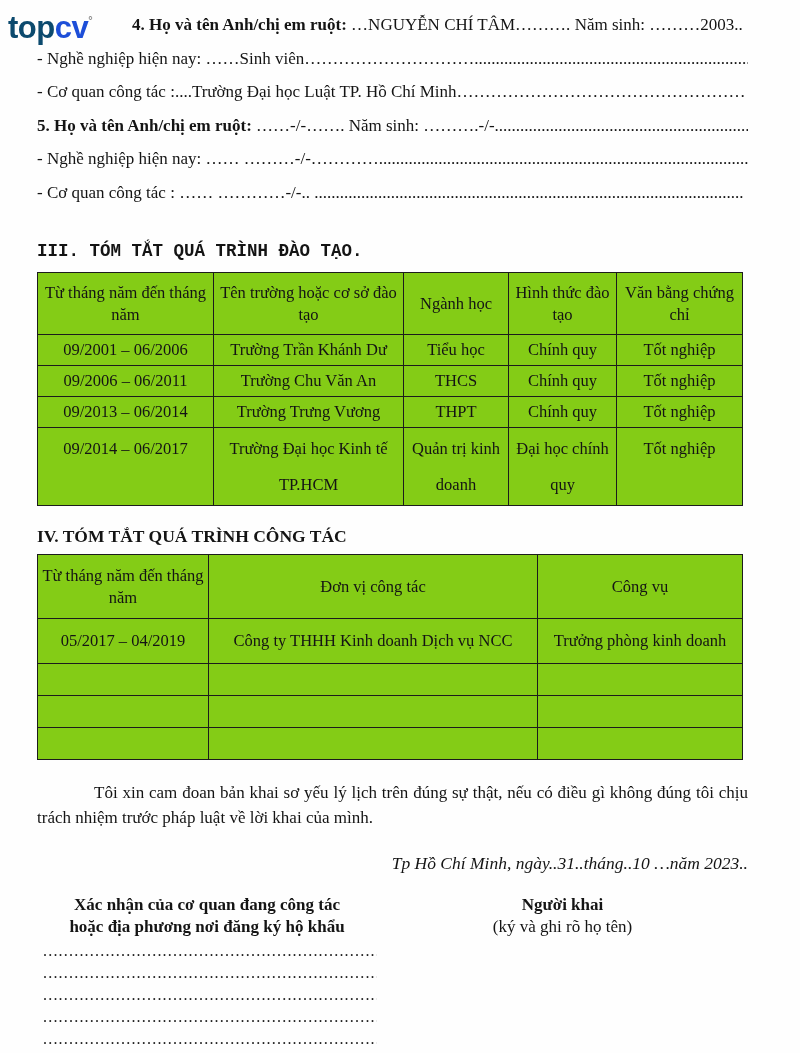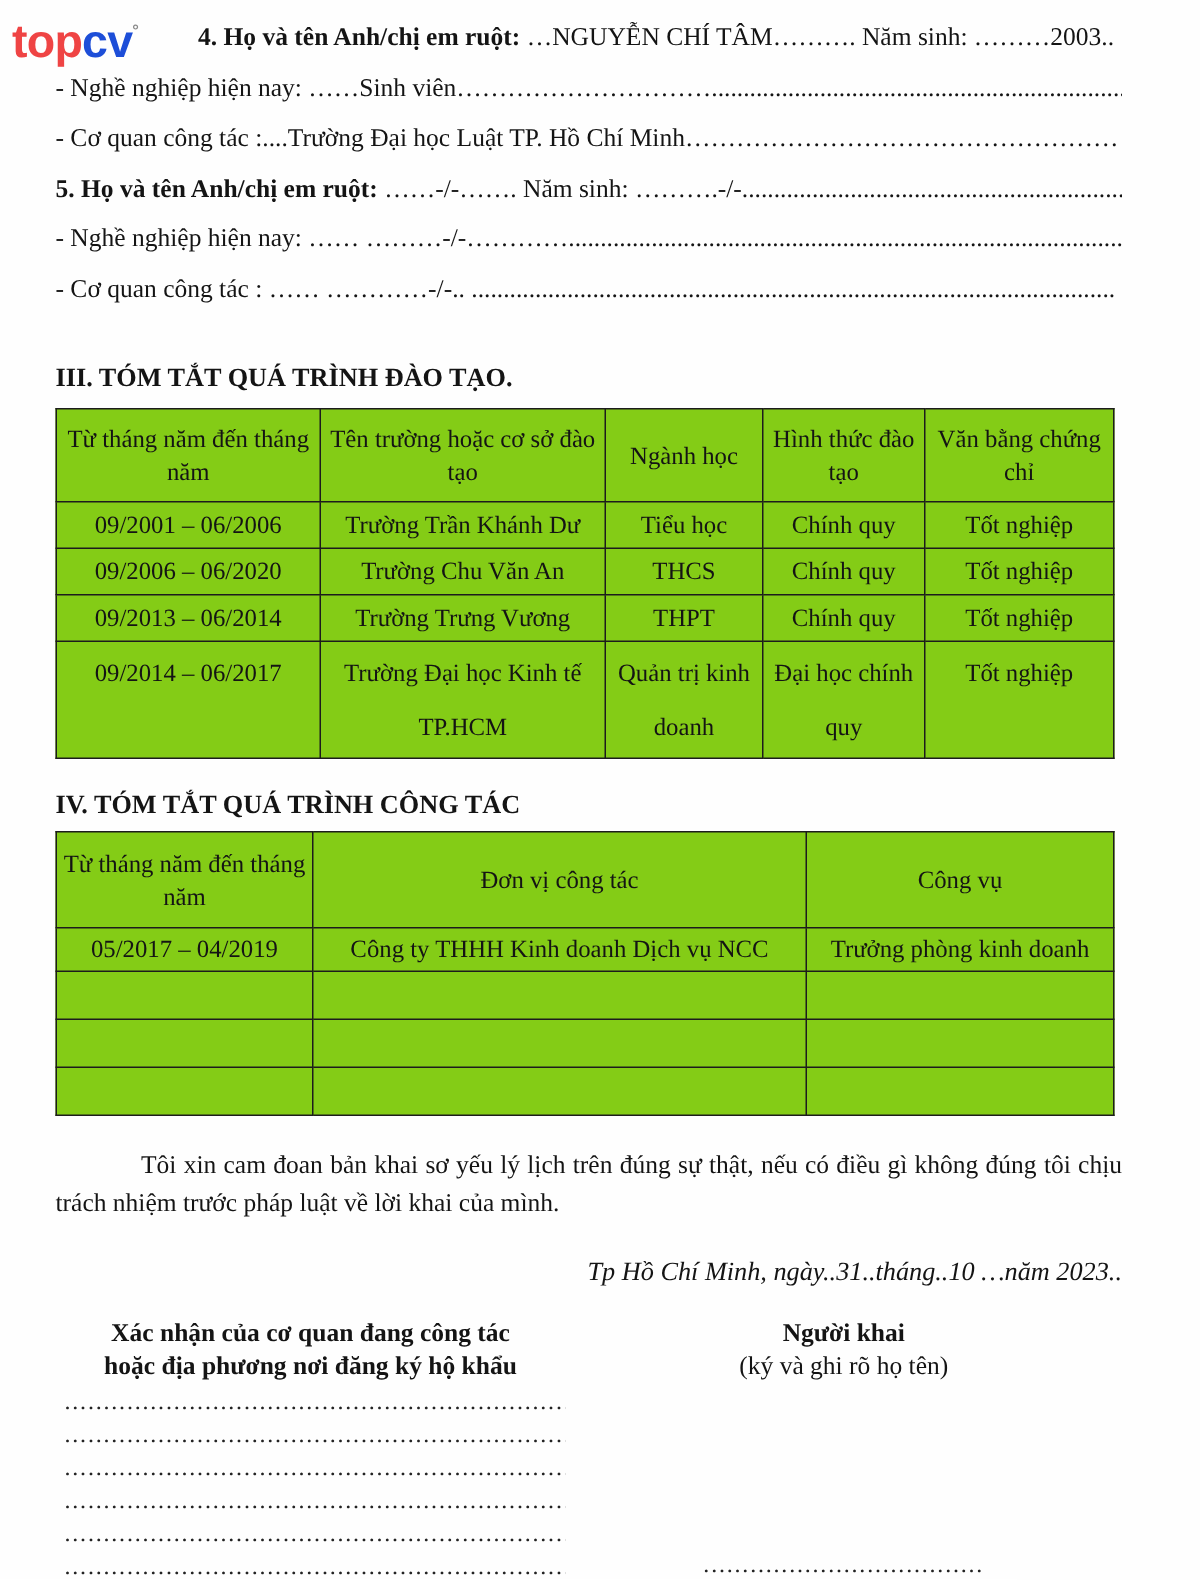--- a/index.html
+++ b/index.html
@@ -10,45 +10,45 @@
     font-family: "Liberation Serif", "DejaVu Serif", serif;
   }
   .page { position: relative; width: 800px; height: 1053px; padding: 8px 52px 0 37px; background: #fefefe; }
 
   
   .logo {
     position: absolute; top: 12px; left: 8px;
     font-family: "Liberation Sans", "DejaVu Sans", sans-serif;
     font-weight: bold; font-size: 31px; letter-spacing: -0.5px; line-height: 1;
   }
-  .logo .lg-top { color: #ef4444; }
+  .logo .lg-top { color: #0c4a6e; }
   .logo .lg-cv  { color: #1d4ed8; }
   .logo .lg-mark { color: #8a8a8a; font-size: 11px; vertical-align: 14px; letter-spacing: 0; }
 
   
   .info-line { font-size: 17px; line-height: 33.5px; white-space: nowrap; overflow: hidden; }
   .info-line.first { padding-left: 95px; }
   .b { font-weight: bold; }
 
   .section-heading { font-size: 17.5px; font-weight: bold; line-height: 24px; }
-  .h3 { margin-top: 30px; }
+  .h3 { margin-top: 30px; font-family: Liberation Mono, monospace; }
   .h4 { margin-top: 18px; }
 
   table { border-collapse: collapse; width: 705px; table-layout: fixed; background: #84cc16; }
   th, td {
     border: 1.6px solid #1c1c1c; text-align: center; vertical-align: middle;
     font-size: 16.5px; font-weight: normal; padding: 2px 3px; overflow: hidden;
   }
   .edu-table { margin-top: 9px; }
   .edu-table th { height: 62px; line-height: 22px; }
   .edu-table td { height: 31px; }
   .edu-table tr.tall td { height: 70px; vertical-align: top; line-height: 36px; padding-top: 3px; }
   .work-table { margin-top: 6px; }
   .work-table th { height: 64px; line-height: 22px; }
-  .work-table td { height: 29px; }
+  .work-table td { height: 45px; }
   .work-table tr.empty td { height: 32px; }
 
   .declaration { margin-top: 20px; font-size: 17px; line-height: 25px; text-align: justify; text-indent: 57px; }
   .date-line { margin-top: 22px; font-size: 17.5px; font-style: italic; text-align: right; line-height: 22px; }
 
   .sig-section { margin-top: 20px; display: flex; height: 179px; }
   .sig-left { width: 340px; overflow: hidden; }
   .sig-left .sig-title { font-weight: bold; font-size: 17px; text-align: center; line-height: 22px; }
   .sig-dots { margin-top: 2px; }
   .dotted {
@@ -98,21 +98,21 @@
       <th>Văn bằng chứng chỉ</th>
     </tr>
     <tr>
       <td>09/2001 – 06/2006</td>
       <td>Trường Trần Khánh Dư</td>
       <td>Tiểu học</td>
       <td>Chính quy</td>
       <td>Tốt nghiệp</td>
     </tr>
     <tr>
-      <td>09/2006 – 06/2020</td>
+      <td>09/2006 – 06/2011</td>
       <td>Trường Chu Văn An</td>
       <td>THCS</td>
       <td>Chính quy</td>
       <td>Tốt nghiệp</td>
     </tr>
     <tr>
       <td>09/2013 – 06/2014</td>
       <td>Trường Trưng Vương</td>
       <td>THPT</td>
       <td>Chính quy</td>

